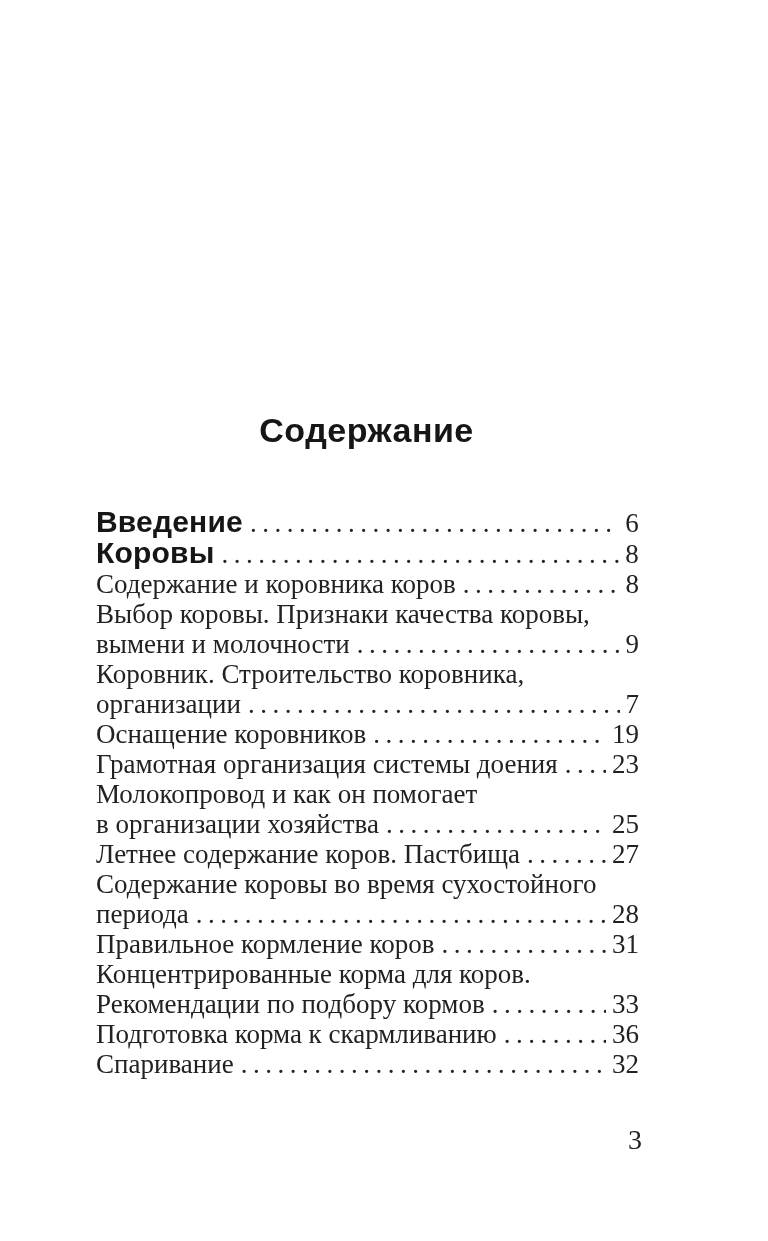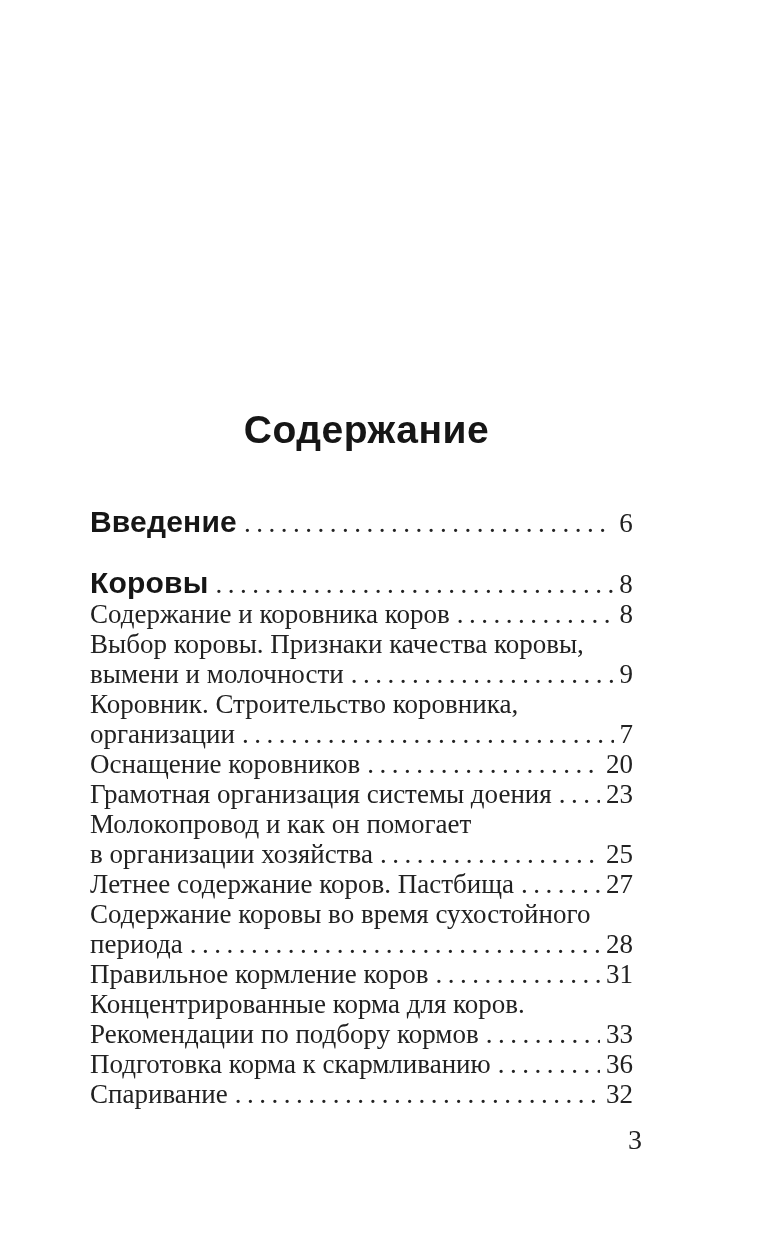--- a/index.html
+++ b/index.html
@@ -18,46 +18,46 @@
   }
   .page-title {
     position: absolute;
     top: 411px;
     left: 95px;
     width: 543px;
     margin: 0;
     text-align: center;
     font-family: "Liberation Sans", sans-serif;
     font-weight: 700;
-    font-size: 39px;
+    font-size: 34px;
     line-height: 38px;
     letter-spacing: 0.5px;
     color: #161616;
   }
   .toc-list {
     position: absolute;
     top: 507px;
-    left: 90px;
+    left: 96px;
     width: 543px;
   }
   .toc-entry { margin: 0; }
   .toc-entry.heading {
     font-family: "Liberation Sans", sans-serif;
     font-weight: 700;
     font-size: 30px;
     color: #161616;
     letter-spacing: 0.2px;
   }
   .toc-entry.normal {
     font-family: "Liberation Serif", serif;
     font-weight: 400;
     font-size: 27px;
     color: #222222;
   }
-  .toc-entry.gap-before { margin-top: 30px; }
+  .toc-entry.gap-before { }
   .toc-line {
     display: flex;
     align-items: baseline;
     line-height: 30px;
     white-space: nowrap;
   }
   .leader {
     flex: 1 1 auto;
     overflow: hidden;
     white-space: nowrap;
@@ -134,21 +134,21 @@
         <div class="toc-line">
           <span class="toc-text">организации</span>
           <span class="leader"></span>
           <span class="pagenum">7</span>
         </div>
       </div>
       <div class="toc-entry normal">
         <div class="toc-line">
           <span class="toc-text">Оснащение коровников</span>
           <span class="leader"></span>
-          <span class="pagenum">20</span>
+          <span class="pagenum">19</span>
         </div>
       </div>
       <div class="toc-entry normal">
         <div class="toc-line">
           <span class="toc-text">Грамотная организация системы доения</span>
           <span class="leader"></span>
           <span class="pagenum">23</span>
         </div>
       </div>
       <div class="toc-entry normal">

